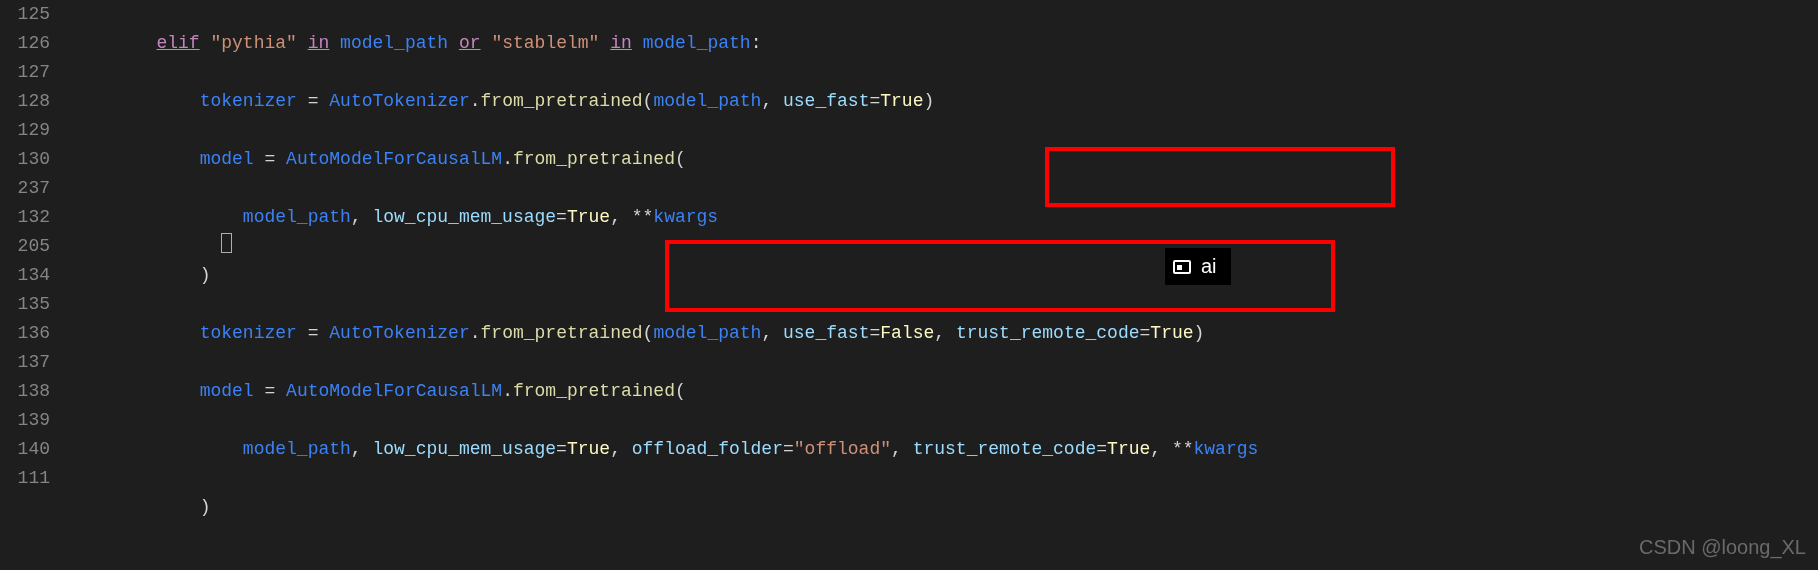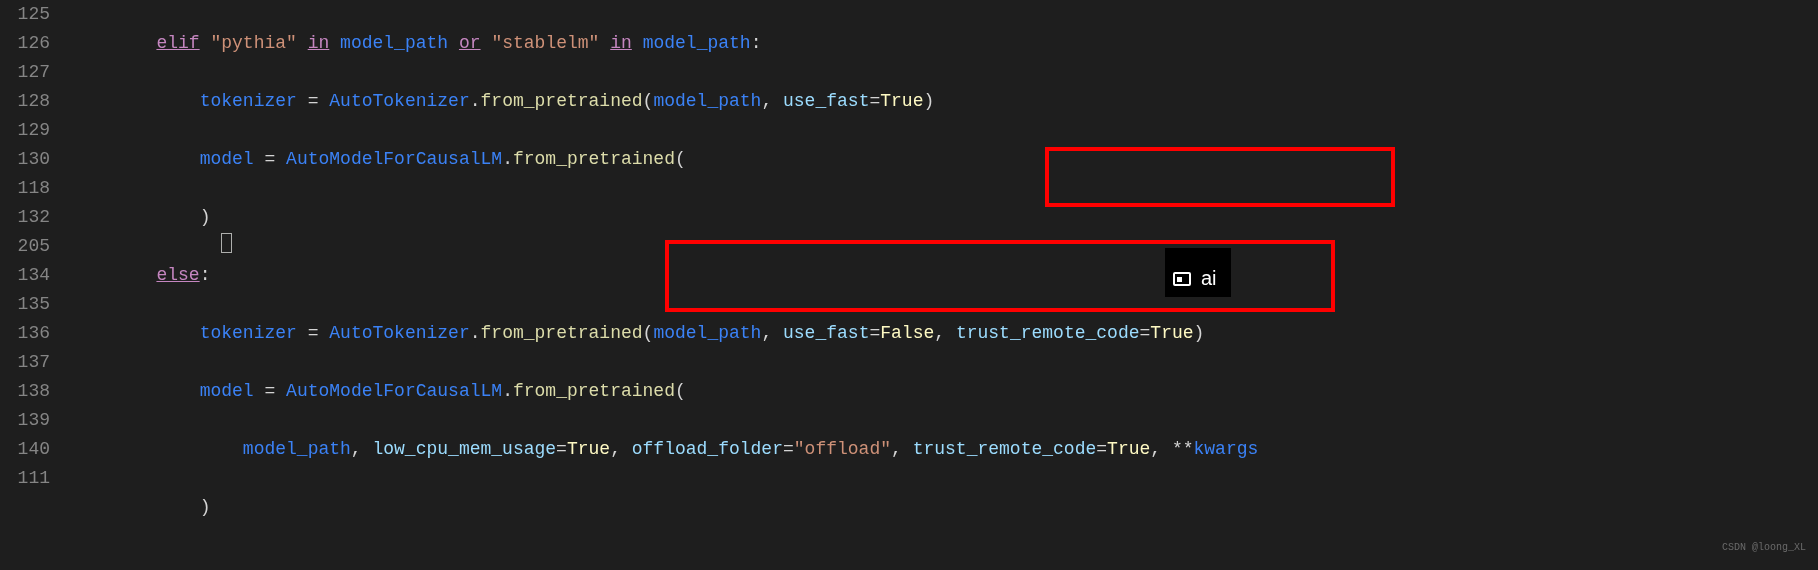--- a/index.html
+++ b/index.html
@@ -70,21 +70,21 @@
       top: 240px;
       width: 670px;
       height: 72px;
     }
     .ime-popup {
       position: absolute;
       left: 1165px;
       top: 248px;
       background: #000000;
       color: #ffffff;
-      padding: 16px 14px 4px 8px;
+      padding: 4px 14px 4px 8px;
       display: flex;
       align-items: center;
       gap: 10px;
       font-family: -apple-system, BlinkMacSystemFont, 'Segoe UI', sans-serif;
       font-size: 20px;
       z-index: 10;
     }
     .ime-icon {
       width: 18px;
       height: 14px;
@@ -107,53 +107,53 @@
       top: 233px;
       width: 11px;
       height: 20px;
       border: 1px solid #aeafad;
     }
     .watermark {
       position: absolute;
       right: 12px;
       bottom: 8px;
       color: #6a6a6a;
-      font-family: Liberation Mono, monospace;
-      font-size: 10px;
+      font-family: Liberation Sans, sans-serif;
+      font-size: 20px;
     }
   </style>
 </head>
 <body>
 
 <div class="editor">
   <div class="gutter">
     <div class="line-num">125</div>
     <div class="line-num">126</div>
     <div class="line-num">127</div>
     <div class="line-num">128</div>
     <div class="line-num">129</div>
     <div class="line-num">130</div>
-    <div class="line-num">118</div>
+    <div class="line-num">237</div>
     <div class="line-num">132</div>
     <div class="line-num">205</div>
     <div class="line-num">134</div>
     <div class="line-num">135</div>
     <div class="line-num">136</div>
     <div class="line-num">137</div>
     <div class="line-num">138</div>
     <div class="line-num">139</div>
     <div class="line-num">140</div>
     <div class="line-num">111</div>
   </div>
   <div class="code">
 <div class="code-line"><span>        </span><span class="kw">elif</span><span> </span><span class="str">"pythia"</span><span> </span><span class="kw">in</span><span> </span><span class="var">model_path</span><span> </span><span class="kw">or</span><span> </span><span class="str">"stablelm"</span><span> </span><span class="kw">in</span><span> </span><span class="var">model_path</span><span class="punct">:</span></div>
 <div class="code-line"><span>            </span><span class="var">tokenizer</span><span> </span><span class="op">=</span><span> </span><span class="var">AutoTokenizer</span><span class="punct">.</span><span class="func">from_pretrained</span><span class="punct">(</span><span class="var">model_path</span><span class="punct">, </span><span class="param">use_fast</span><span class="op">=</span><span class="const">True</span><span class="punct">)</span></div>
 <div class="code-line"><span>            </span><span class="var">model</span><span> </span><span class="op">=</span><span> </span><span class="var">AutoModelForCausalLM</span><span class="punct">.</span><span class="func">from_pretrained</span><span class="punct">(</span></div>
+<div class="code-line"><span>                </span><span class="var">model_path</span><span class="punct">, </span><span class="param">low_cpu_mem_usage</span><span class="op">=</span><span class="const">True</span><span class="punct">, </span><span class="op">**</span><span class="var">kwargs</span></div>
 <div class="code-line"><span>            </span><span class="punct">)</span></div>
-<div class="code-line"><span>        </span><span class="kw">else</span><span class="punct">:</span></div>
 <div class="code-line"><span>            </span><span class="var">tokenizer</span><span> </span><span class="op">=</span><span> </span><span class="var">AutoTokenizer</span><span class="punct">.</span><span class="func">from_pretrained</span><span class="punct">(</span><span class="var">model_path</span><span class="punct">, </span><span class="param">use_fast</span><span class="op">=</span><span class="const">False</span><span class="punct">, </span><span class="param">trust_remote_code</span><span class="op">=</span><span class="const">True</span><span class="punct">)</span></div>
 <div class="code-line"><span>            </span><span class="var">model</span><span> </span><span class="op">=</span><span> </span><span class="var">AutoModelForCausalLM</span><span class="punct">.</span><span class="func">from_pretrained</span><span class="punct">(</span></div>
 <div class="code-line"><span>                </span><span class="var">model_path</span><span class="punct">, </span><span class="param">low_cpu_mem_usage</span><span class="op">=</span><span class="const">True</span><span class="punct">, </span><span class="param">offload_folder</span><span class="op">=</span><span class="str">"offload"</span><span class="punct">, </span><span class="param">trust_remote_code</span><span class="op">=</span><span class="const">True</span><span class="punct">, </span><span class="op">**</span><span class="var">kwargs</span></div>
 <div class="code-line"><span>            </span><span class="punct">)</span></div>
 
 
 
 
 
 

